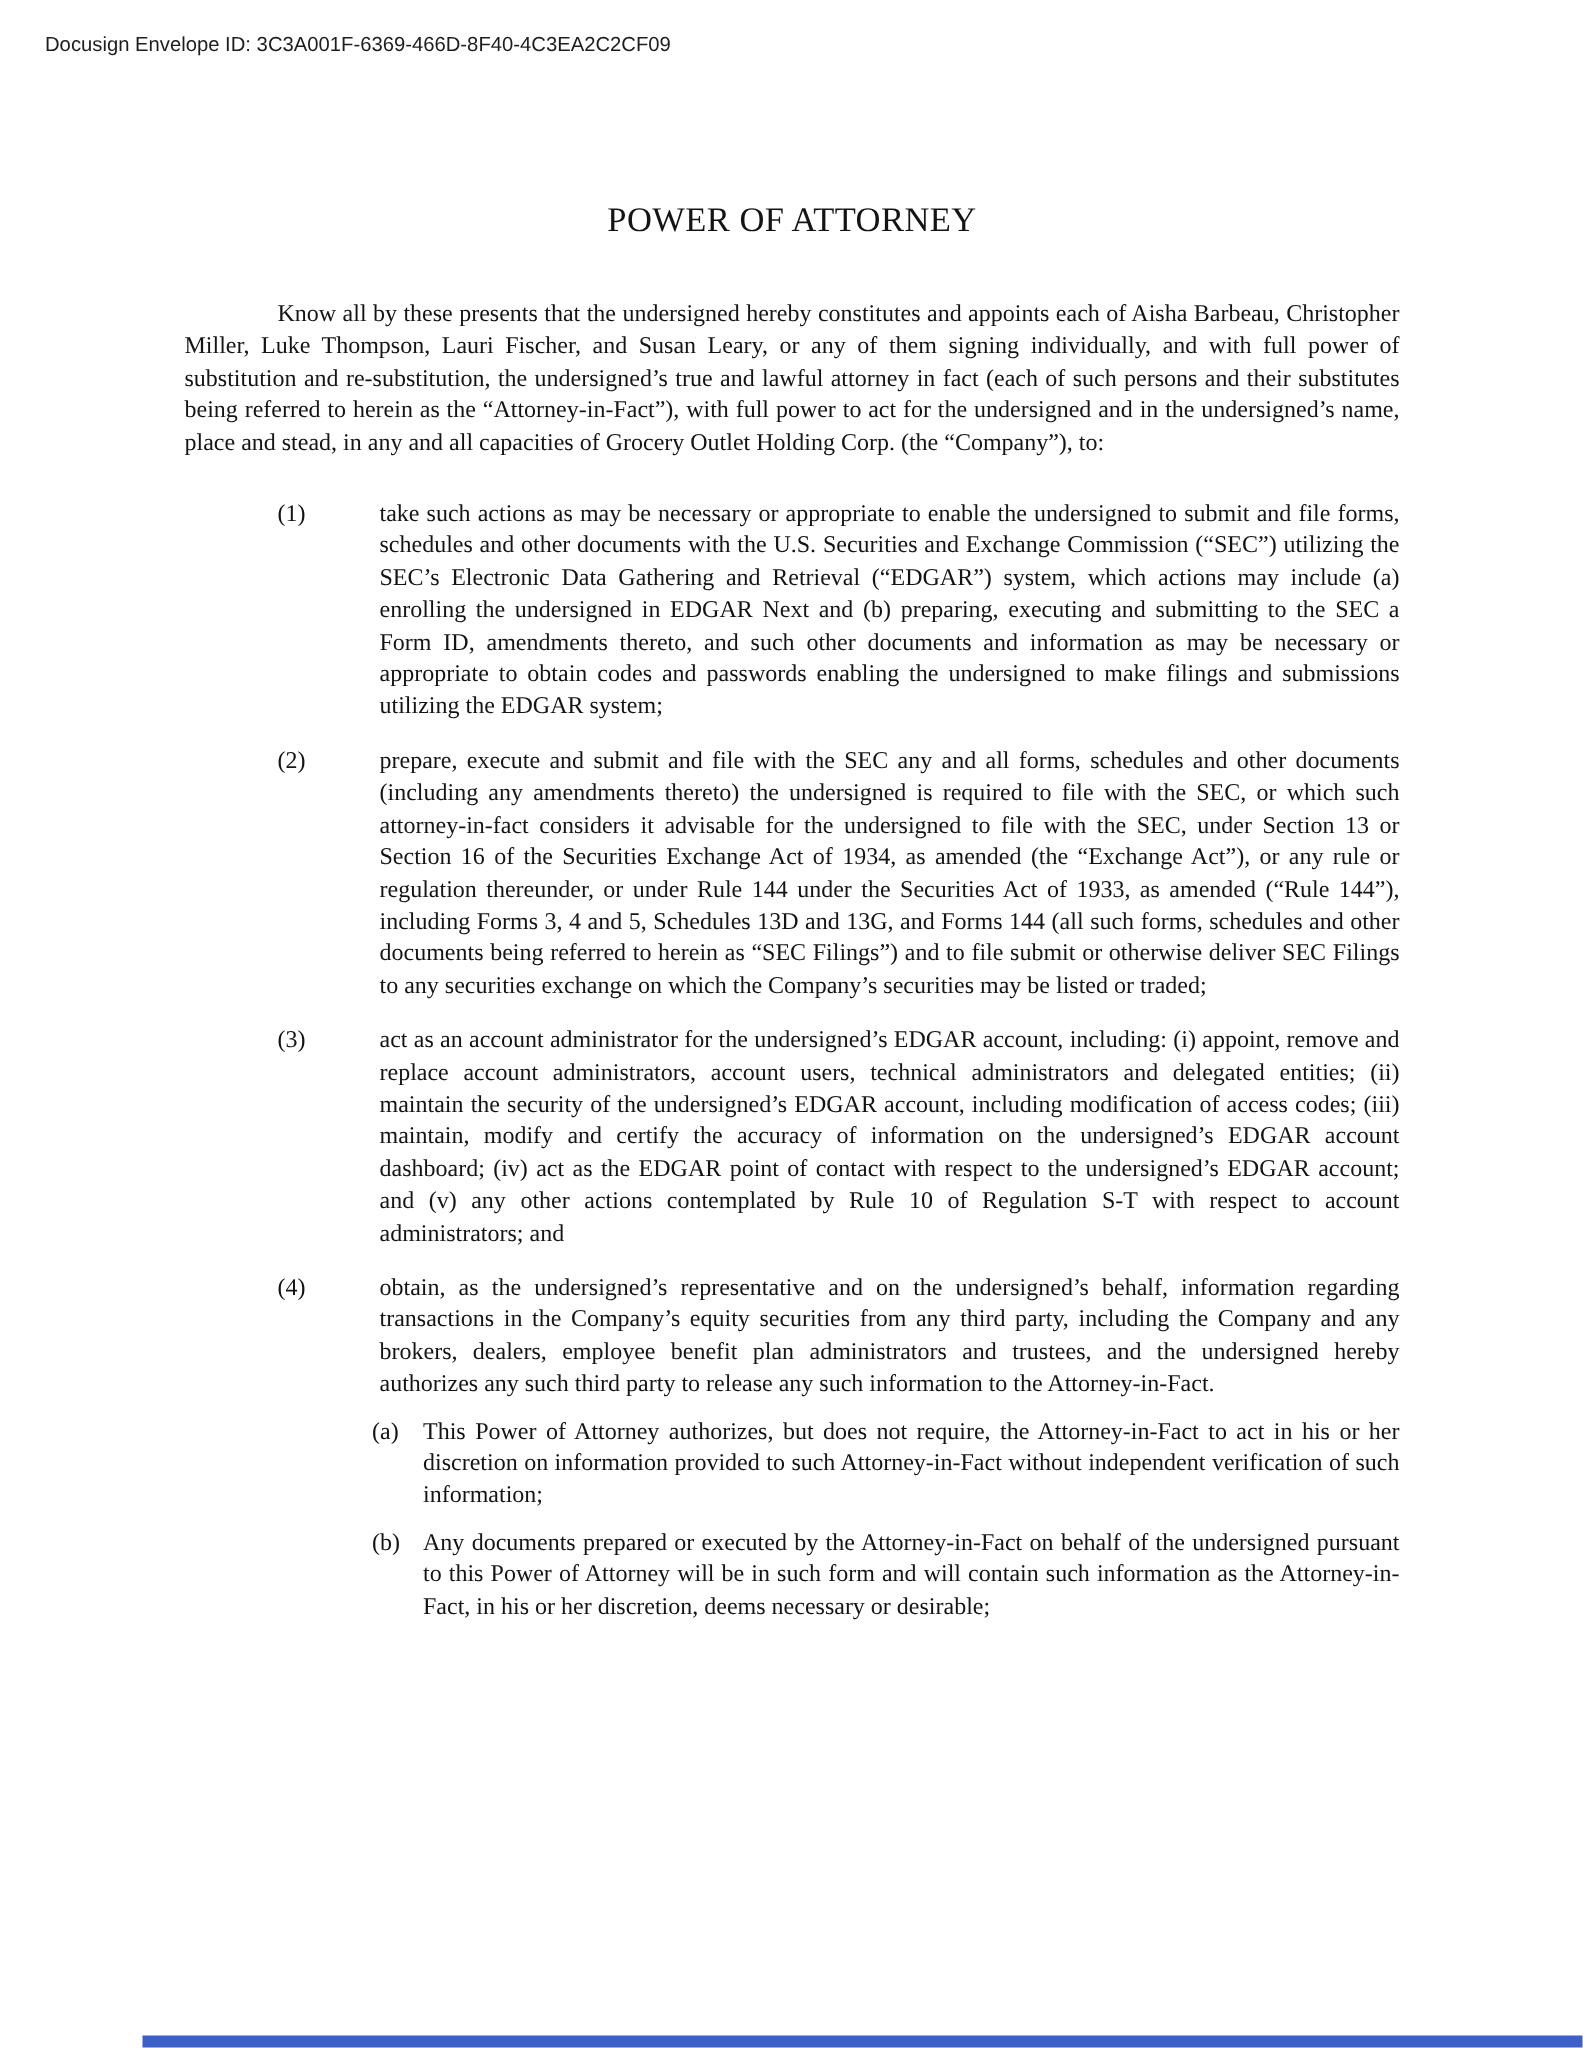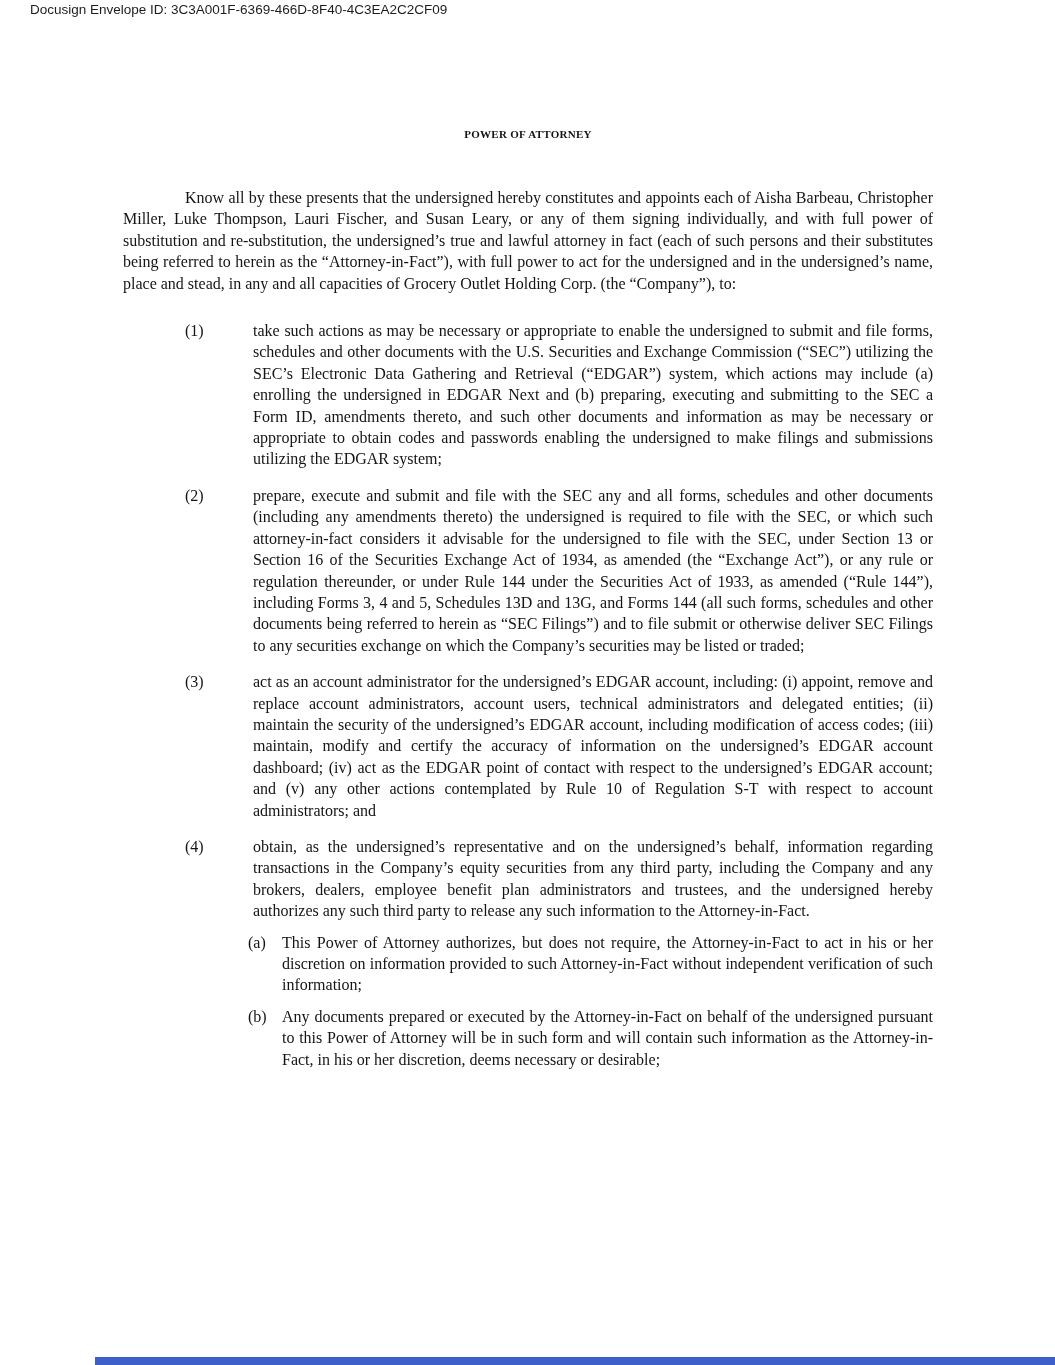--- a/index.html
+++ b/index.html
@@ -10,42 +10,42 @@
   body {
     width: 1055px;
     height: 1365px;
     position: relative;
     overflow: hidden;
     font-family: "Liberation Serif", "DejaVu Serif", serif;
     color: #141414;
   }
   .env-header {
     position: absolute;
-    top: 2px;
+    top: 22px;
     left: 30px;
     font-family: "Liberation Sans", "DejaVu Sans", sans-serif;
     font-size: 13.5px;
     color: #1d1d1d;
     white-space: nowrap;
   }
   .doc {
     position: absolute;
     left: 123px;
     width: 810px;
     top: 120px;
     font-size: 16px;
     line-height: 21.4px;
     text-align: justify;
   }
   .doc-title {
-    font-size: 11px;
-    font-weight: bold;
+    font-size: 23px;
+    font-weight: normal;
     text-align: center;
     letter-spacing: 0.3px;
-    margin: 4px;
+    margin: 16px;
     line-height: 21px;
   }
   .intro {
     margin: 42px 0 0 0;
     text-indent: 62px;
   }
   .num-item {
     position: relative;
     padding-left: 130px;
     margin-top: 15px;

